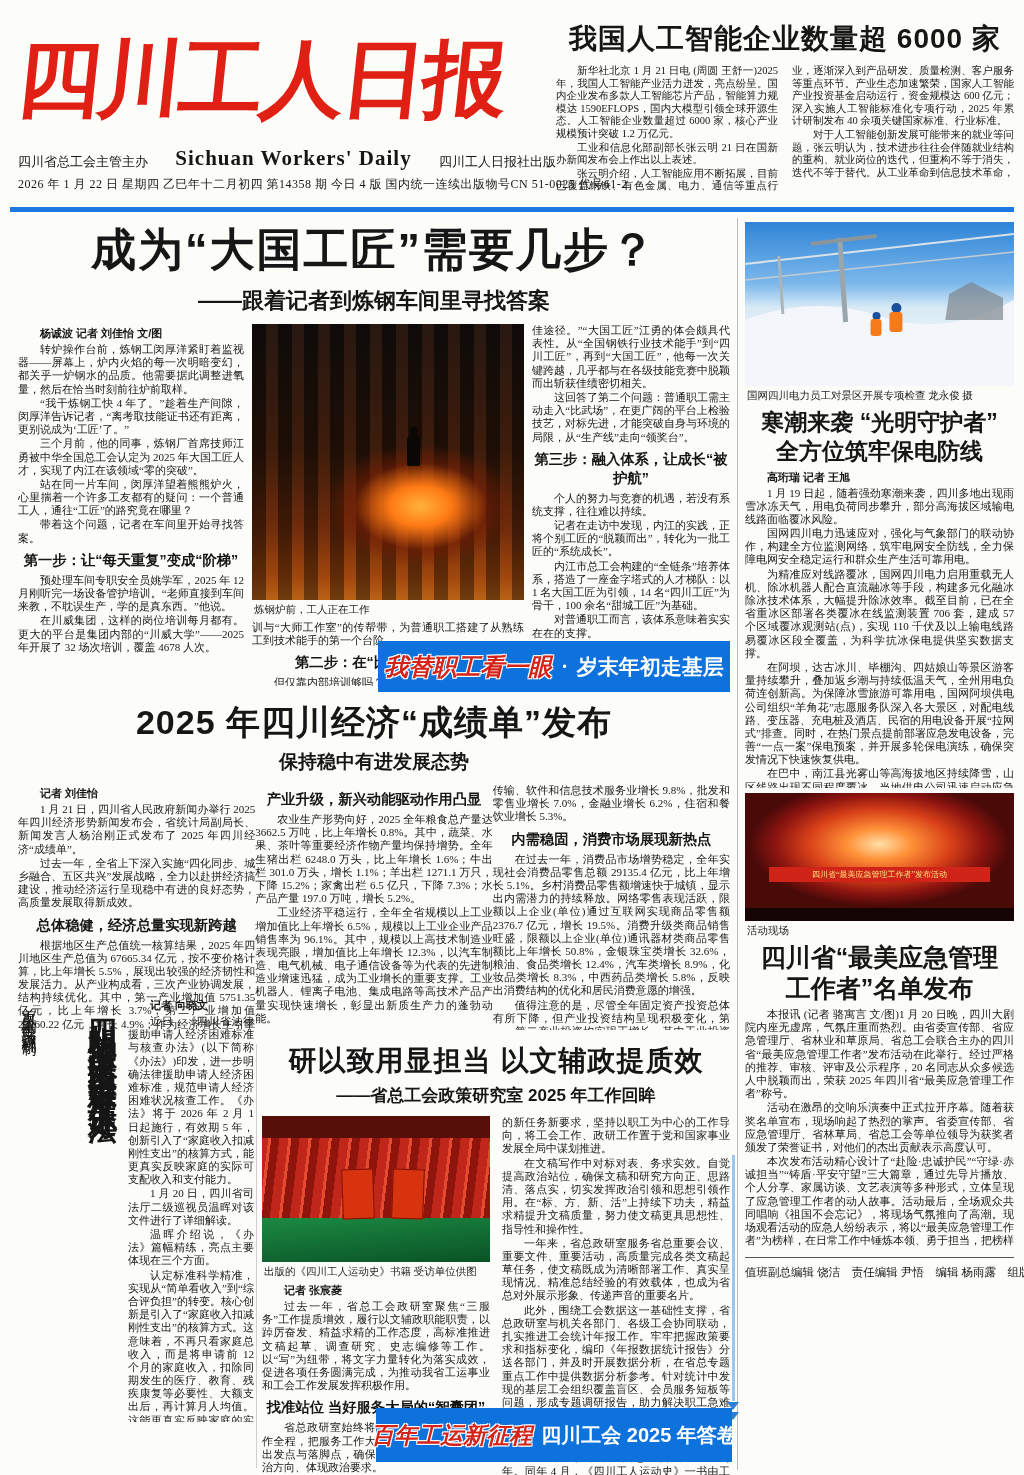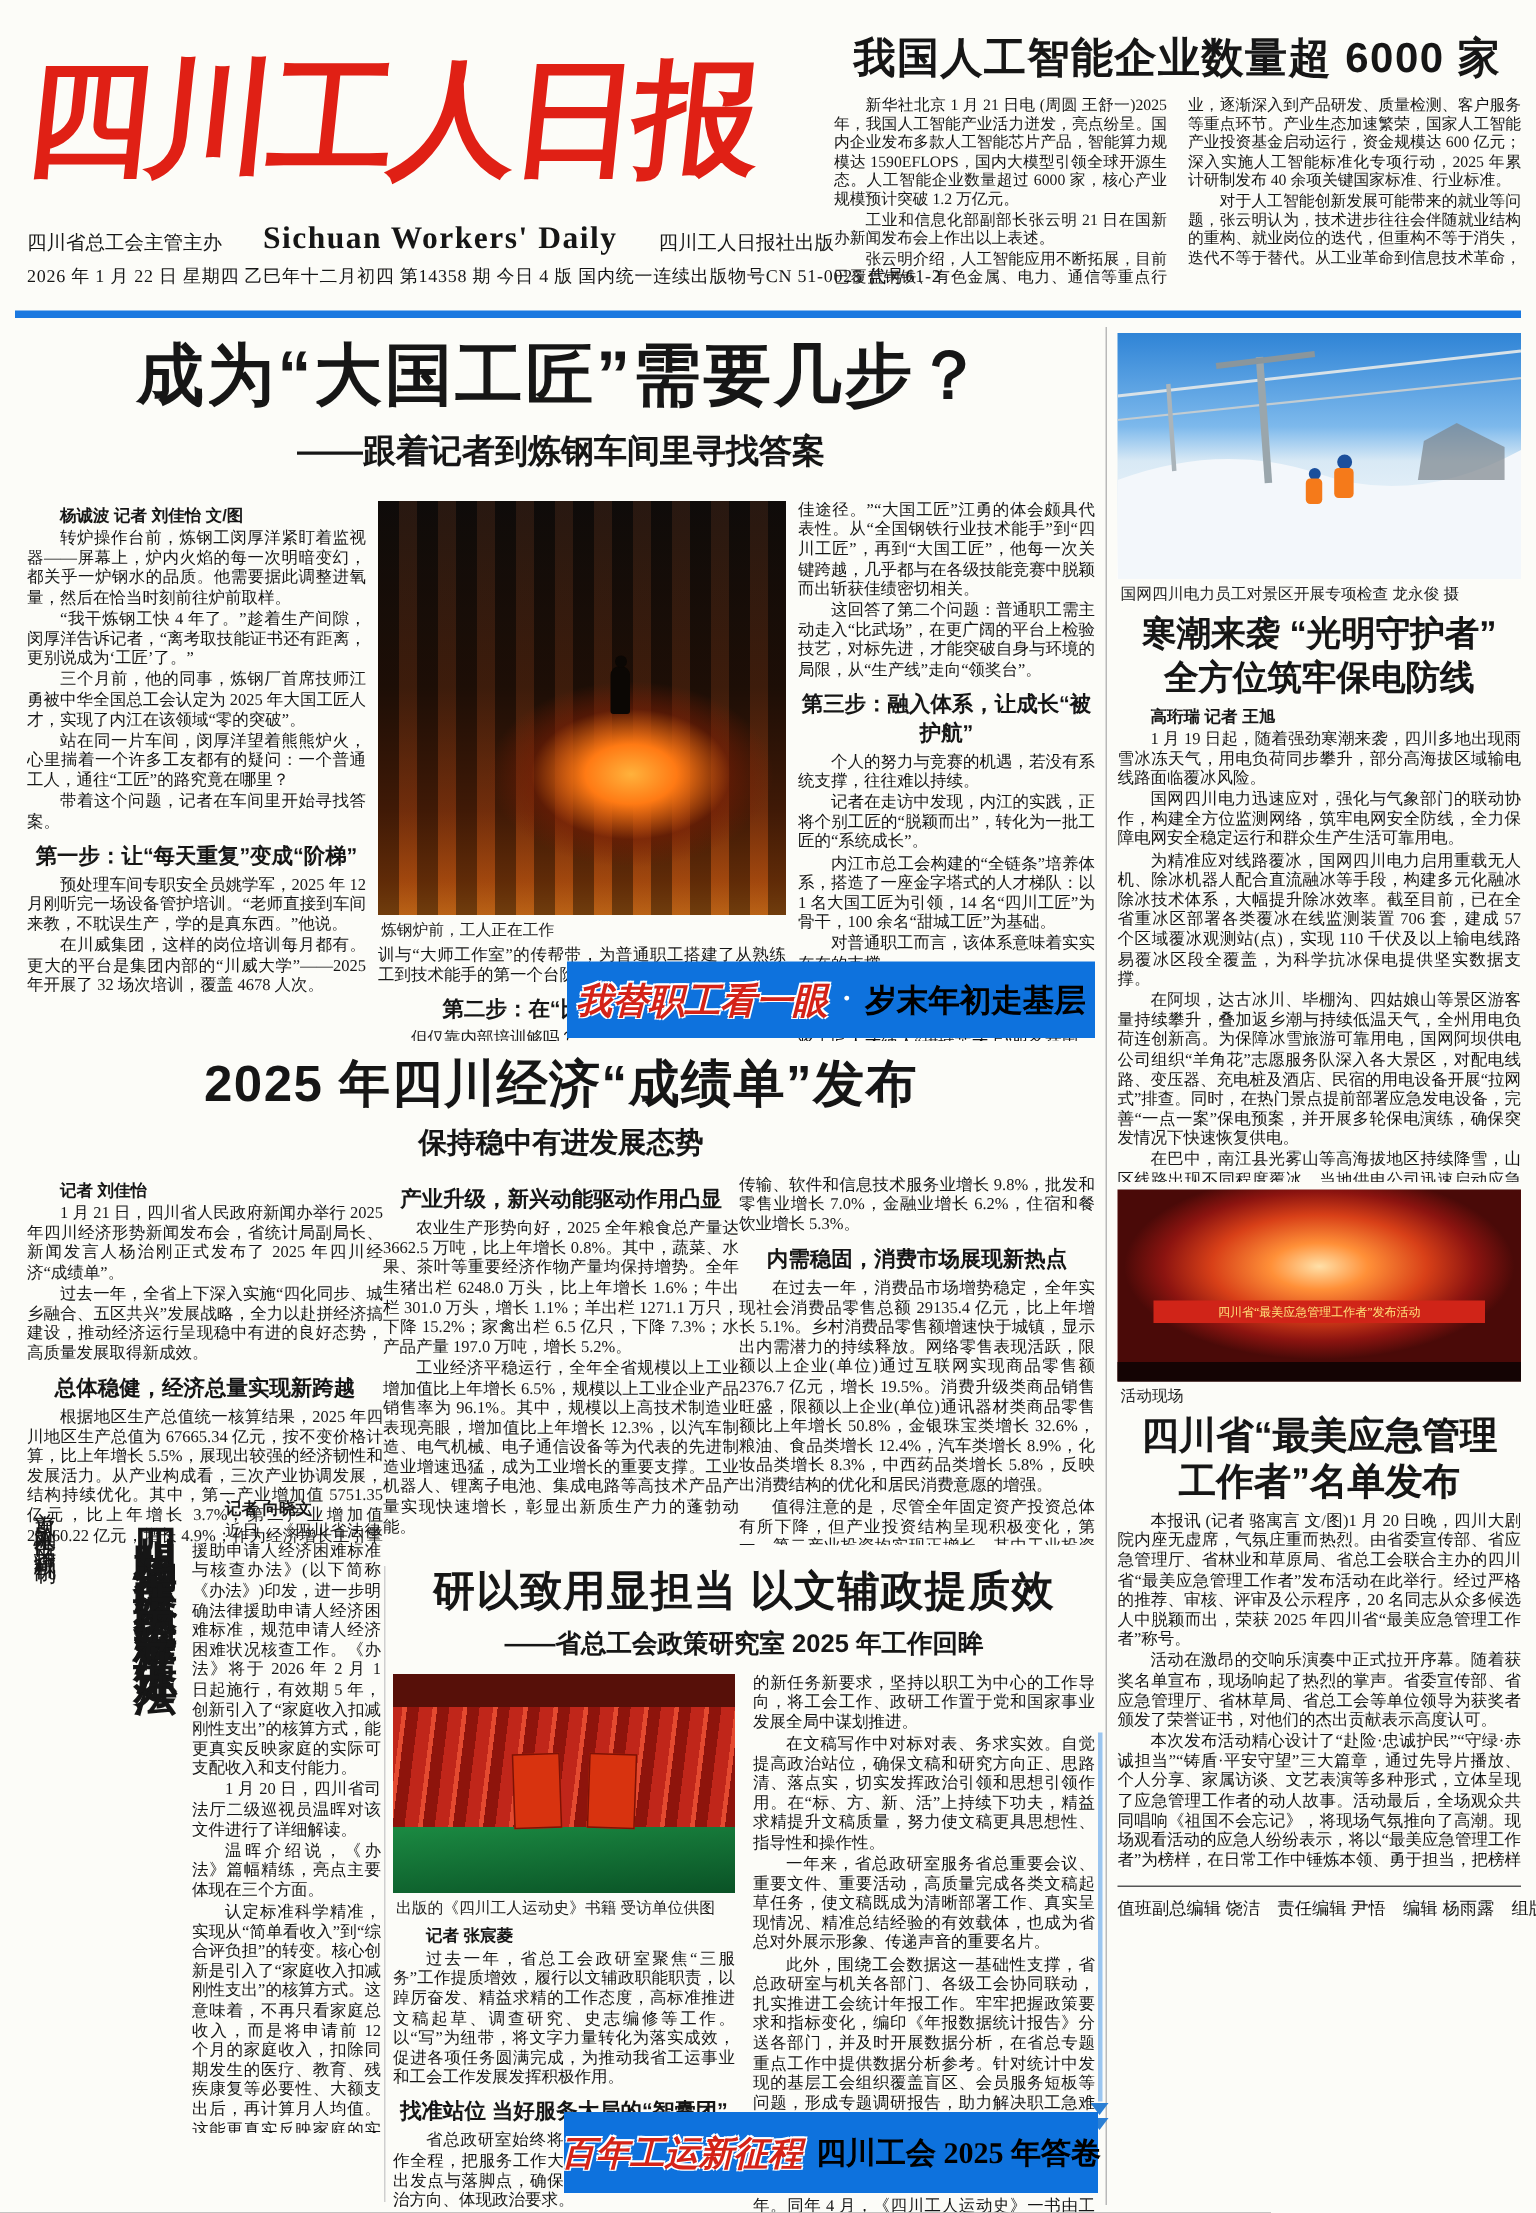--- a/index.html
+++ b/index.html
@@ -35,38 +35,38 @@
 .para{text-indent:2em;text-align:justify;line-height:1.2;margin-bottom:1px}
 .para.noindent{text-indent:0}
 .byline{font-family:"Liberation Sans",sans-serif;font-weight:bold;text-indent:2em;margin:2px 0}
 .subhead{font-family:"Liberation Sans",sans-serif;font-size:1.3em;font-weight:bold;text-align:center;margin:6px 0 4px}
 .caption{font-size:10.5px;text-align:left;margin:3px 2px 4px;color:#222}
 
 
 #lead{position:absolute;left:18px;top:220px;width:712px;height:474px;overflow:hidden}
 #lead h1{font-size:45px;font-weight:900;text-align:center;letter-spacing:2px}
 #lead .sub{font-size:22px;font-weight:bold;text-align:center;margin-top:6px;font-family:"Liberation Sans",sans-serif}
-#lead .cols{display:flex;gap:8px;margin-top:18px;height:362px;overflow:hidden;font-size:11px}
+#lead .cols{display:flex;gap:8px;margin-top:8px;height:362px;overflow:hidden;font-size:11px}
 #lead .c1{width:226px}#lead .c2{width:272px}#lead .c3{width:198px}
 .photo{position:relative;width:100%;overflow:hidden}
 .photo.steel{height:276px;background:
   radial-gradient(ellipse 95px 62px at 62% 66%, #ffb23c 0%, #ff7a14 32%, rgba(120,30,5,.55) 70%, rgba(0,0,0,0) 100%),
   repeating-linear-gradient(90deg, rgba(0,0,0,.5) 0 14px, rgba(70,28,10,.25) 14px 26px),
   linear-gradient(180deg,#1e1713 0%,#3a1c0c 45%,#80330c 75%,#c0560f 92%,#e07a1a 100%)}
 .worker{position:absolute;left:57%;top:40%;width:13px;height:32px;background:#0b0704;border-radius:6px 6px 2px 2px}
 .worker::before{content:"";position:absolute;left:3px;top:-7px;width:8px;height:8px;border-radius:50%;background:#0b0704}
 
 
 .banner{position:absolute;background:var(--banner-blue);display:flex;align-items:center;justify-content:center;gap:9px;z-index:5}
 #banner1{left:378px;top:641px;width:352px;height:51px}
 #banner2{left:376px;top:1408px;width:356px;height:54px}
 .banner .cal{color:var(--banner-cal-red);font-family:"DejaVu Serif",serif;font-weight:900;font-style:italic;
   font-size:24px;text-shadow:1px 1px 0 #fff,-1px -1px 0 #fff,1px -1px 0 #fff,-1px 1px 0 #fff;white-space:nowrap}
 .banner .dot{color:#fff;font-size:20px;font-weight:bold}
-.banner .rest{color:#000000;font-family:Liberation Serif, serif;font-weight:bold;font-size:21px;white-space:nowrap}
+.banner .rest{color:#ffffff;font-family:Liberation Sans, sans-serif;font-weight:bold;font-size:21px;white-space:nowrap}
 #banner2 .cal{font-size:23px}
 #banner2 .rest{font-size:20px}
 
 
 #economy{position:absolute;left:18px;top:700px;width:712px;height:340px;overflow:hidden}
 #economy h1{font-size:34px;font-weight:900;text-align:center;letter-spacing:1px}
 #economy .sub{font-size:19px;font-weight:bold;text-align:center;margin-top:3px;font-family:"Liberation Sans",sans-serif}
 #economy .cols{display:flex;margin-top:9px;height:246px;overflow:hidden;font-size:11px}
 #economy .cols>div{flex:1}
 

